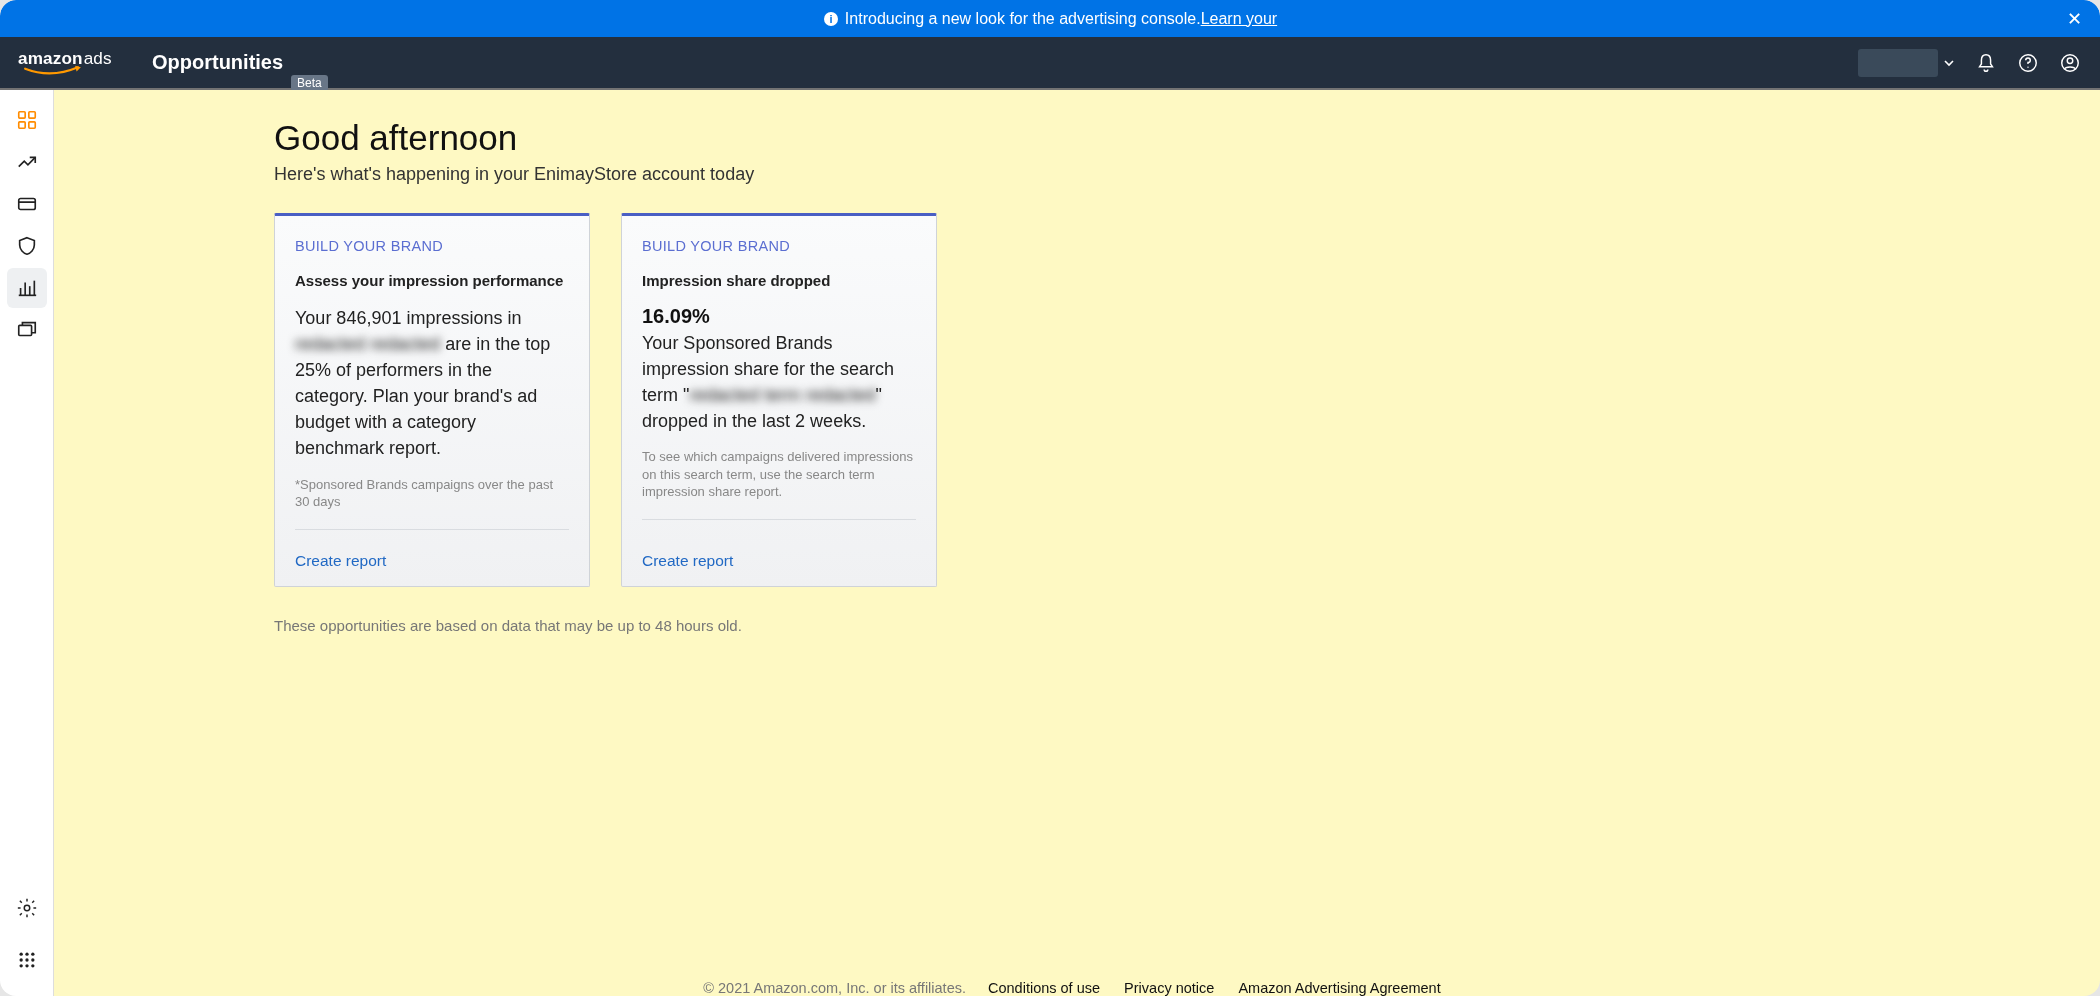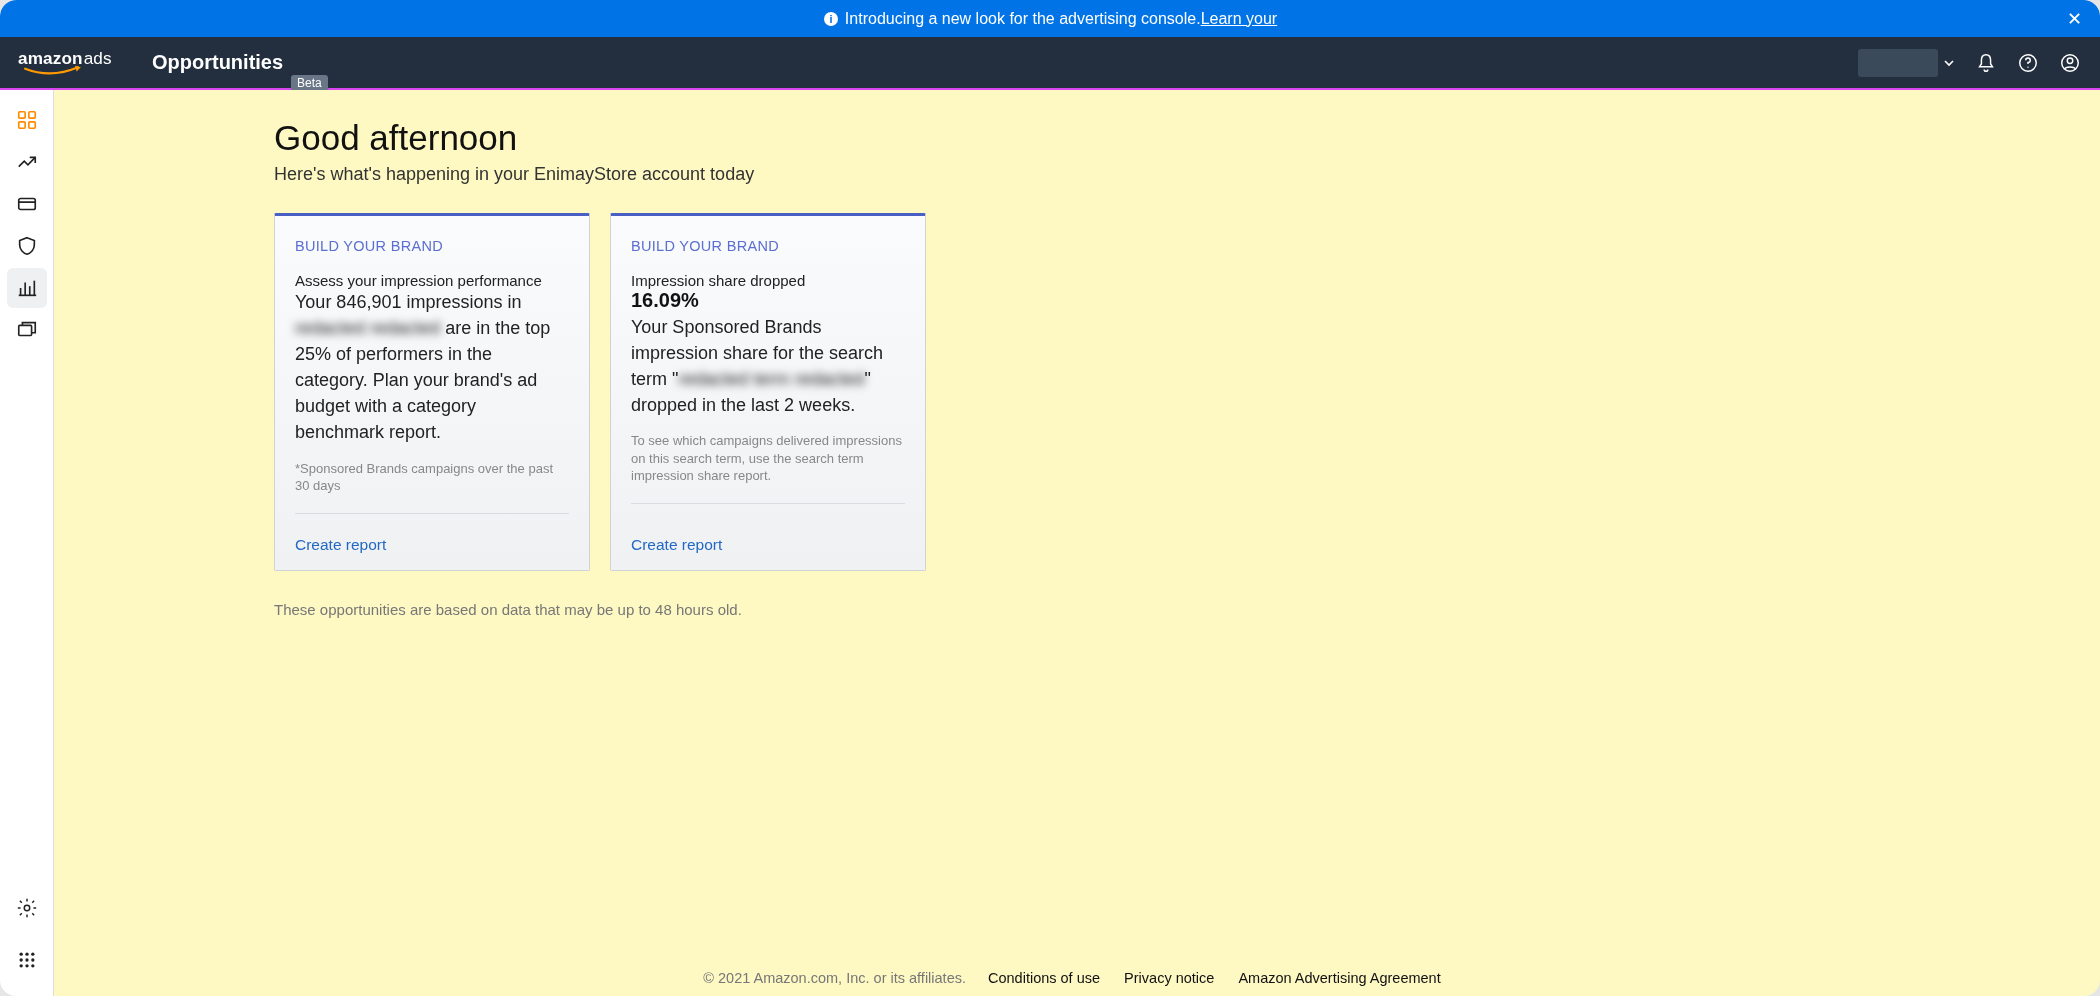--- a/index.html
+++ b/index.html
@@ -40,21 +40,21 @@
     color: #fff;
   }
   .topnav {
     background: #1b2a3a;
     background: #232f3e;
     height: 53px;
     display: flex;
     align-items: center;
     padding: 0 18px;
     color: #fff;
-    border-bottom: 2px solid #d946ef;
+    border-bottom: 2px solid #737373;
   }
   .logo {
     font-size: 24px;
     font-weight: 400;
     letter-spacing: 0.2px;
     display: flex;
     align-items: center;
   }
   .topnav .section-label {
     margin-left: 34px;
@@ -163,21 +163,21 @@
     font-weight: 400;
     margin-bottom: 6px;
   }
   .subgreeting {
     font-size: 18px;
     color: #333;
     margin-bottom: 28px;
   }
   .cards {
     display: flex;
-    gap: 20px;
+    gap: 31px;
   }
   .card {
     width: 316px;
     background: linear-gradient(#fafbfc,#f0f1f3);
     border: 1px solid #cfd3d8;
     border-top: 3px solid #5b6ed1;
     border-top-color: #4a5fc4;
     border-radius: 2px;
     padding: 22px 20px 16px;
     display: flex;
@@ -186,23 +186,23 @@
   }
   .card-eyebrow {
     color: #5b6ed1;
     font-size: 14.5px;
     font-weight: 400;
     letter-spacing: 0.3px;
     margin-bottom: 18px;
   }
   .card-title {
     font-size: 15px;
-    font-weight: 400;
+    font-weight: 700;
     color: #222;
-    margin-bottom: 0;
+    margin-bottom: 16px;
   }
   .card-bignum {
     font-size: 20px;
     font-weight: 700;
     color: #111;
     margin-bottom: 2px;
   }
   .card-body {
     font-size: 18px;
     line-height: 1.45;
@@ -229,21 +229,21 @@
     margin-top: auto;
     padding-top: 12px;
   }
   .note {
     font-size: 15px;
     color: #777;
     margin-top: 30px;
   }
   .footer {
     position: absolute;
-    bottom: 10px;
+    bottom: 0;
     left: 0;
     right: 0;
     text-align: center;
     font-size: 14.5px;
     color: #555;
   }
   .footer a {
     color: #111;
     text-decoration: none;
     margin: 0 10px;

